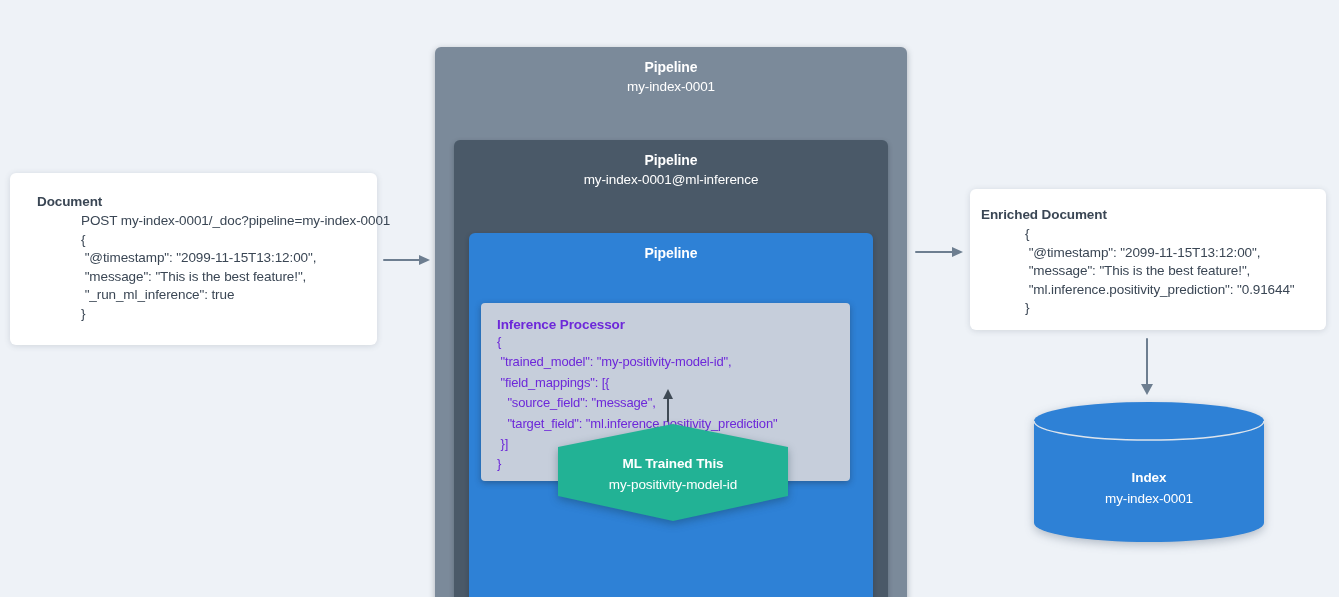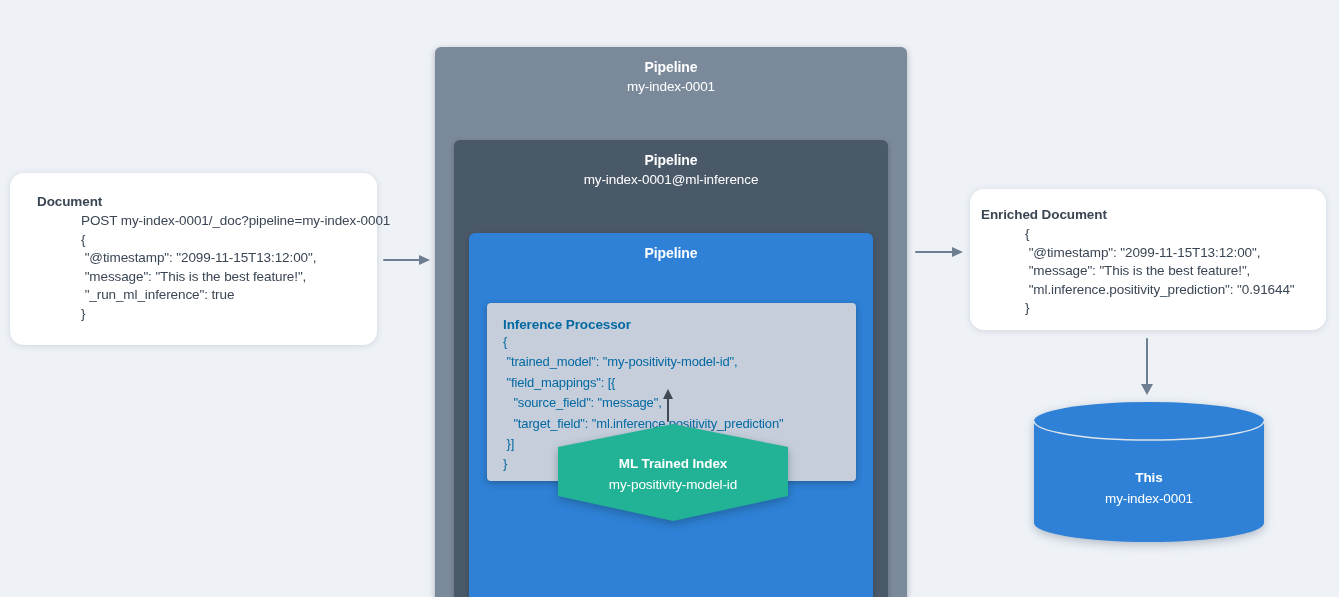--- a/index.html
+++ b/index.html
@@ -24,21 +24,21 @@
     position:relative;
     width:1339px;height:597px;
     background:var(--bg);
     overflow:hidden;
     letter-spacing:-0.1px;
   }
   
   .card{
     position:absolute;
     background:#ffffff;
-    border-radius:14px;
+    border-radius:6px;
     box-shadow:0 1px 6px rgba(55,70,90,.16);
     color:var(--card-text);
   }
   .card-title{font-size:13.5px;font-weight:700;margin-bottom:3px;}
   .card-body{font-size:13.5px;line-height:18.6px;white-space:pre;margin-left:44px;}
   #document-card{left:10px;top:173px;width:367px;height:172px;padding:21px 10px 0 27px;}
   #enriched-card{left:970px;top:189px;width:356px;height:141px;padding:18px 8px 0 11px;}
   
   .pipe-box{position:absolute;border-radius:6px;text-align:center;color:#fff;margin-top:32px;}
   .box-label{font-size:14px;font-weight:700;padding-top:12px;}
@@ -53,25 +53,25 @@
     background:var(--ml-pipeline);
     box-shadow:0 2px 5px rgba(30,40,50,.3);
   }
   #inference-box{
     left:15px;top:61px;width:404px;height:406px;
     background:var(--inference-pipeline);
     box-shadow:0 2px 5px rgba(20,35,55,.3);
   }
   
   #processor-box{
-    position:absolute;left:18px;top:70px;width:369px;height:178px;
+    position:absolute;left:12px;top:70px;width:369px;height:178px;
     background:var(--processor-box);
     border-radius:4px;
     box-shadow:0 2px 6px rgba(25,38,52,.38);
-    text-align:left;color:#0369a1;
+    text-align:left;color:#6d28d9;
     padding:14px 6px 7px 16px;
   }
   #processor-box .p-title{font-size:13.5px;font-weight:700;}
   #processor-box .p-body{font-size:13px;line-height:20.4px;white-space:pre;letter-spacing:-0.15px;}
   
   #model-hex{position:absolute;left:558px;top:424px;width:230px;height:97px;}
   #model-hex svg{display:block;filter:drop-shadow(0 3px 4px rgba(15,45,60,.35));}
   #model-hex .hex-text{
     position:absolute;left:0;top:29px;width:100%;
     text-align:center;color:#fff;line-height:21px;font-size:13.5px;
@@ -151,21 +151,21 @@
   <div class="varrow varrow-up" id="arrow-model">
     <div class="head"></div>
     <div class="shaft"></div>
   </div>
 
   <div id="model-hex">
     <svg width="230" height="97" viewBox="0 0 230 97">
       <polygon points="115,0 230,23 230,72 115,97 0,72 0,23" fill="var(--model-hexagon)" stroke-linejoin="round"></polygon>
     </svg>
     <div class="hex-text">
-      <div class="hex-label">ML Trained Index</div>
+      <div class="hex-label">ML Trained This</div>
       <div class="hex-name">my-positivity-model-id</div>
     </div>
   </div>
 
   <div class="harrow" id="arrow-enriched">
     <div class="shaft"></div>
     <div class="head"></div>
   </div>
 
   <div class="card" id="enriched-card">
@@ -181,18 +181,18 @@
     <div class="shaft"></div>
     <div class="head"></div>
   </div>
 
   <div id="index-cylinder">
     <svg width="232" height="142" viewBox="0 0 232 142">
       <path d="M1,20 A115,19 0 0 1 231,20 L231,122 A115,19 0 0 1 1,122 Z" fill="var(--index-cylinder)"></path>
       <path d="M1,20 A115,19 0 0 0 231,20" fill="none" stroke="#dde4ec" stroke-width="1.4"></path>
     </svg>
     <div class="cyl-text">
-      <div class="cyl-label">This</div>
+      <div class="cyl-label">Index</div>
       <div class="cyl-name">my-index-0001</div>
     </div>
   </div>
 
 </div>
 
 </body></html>

